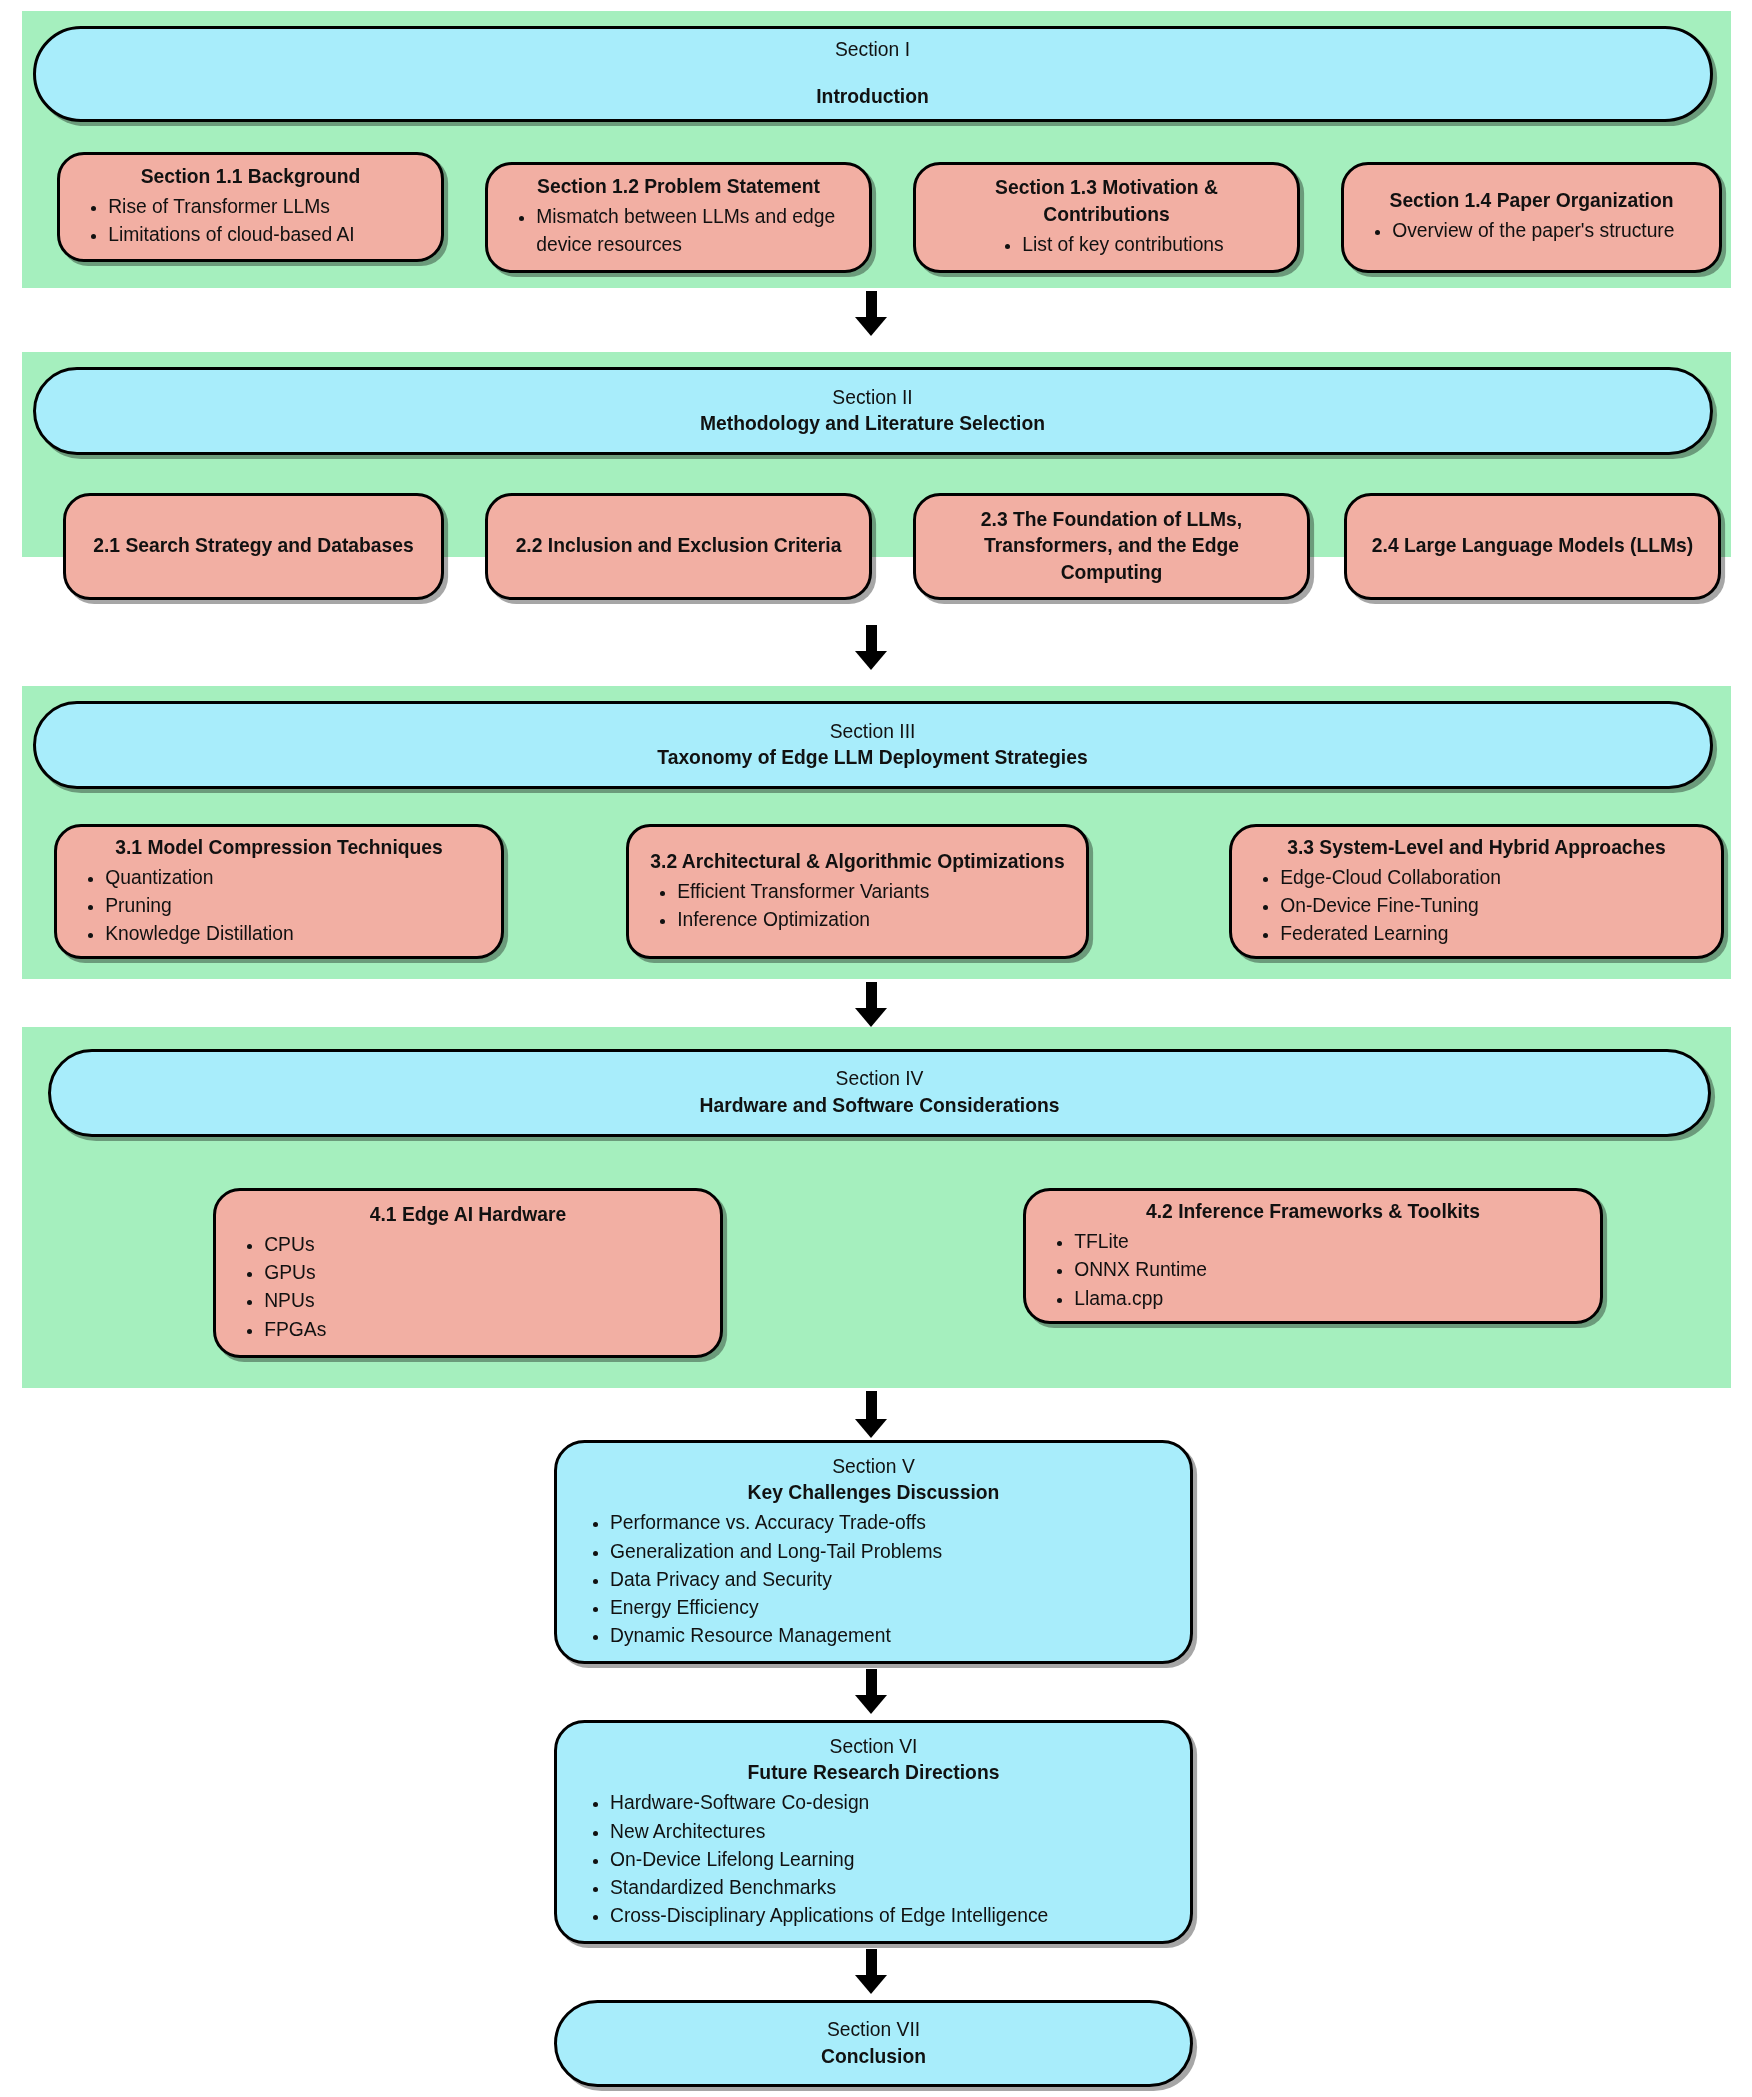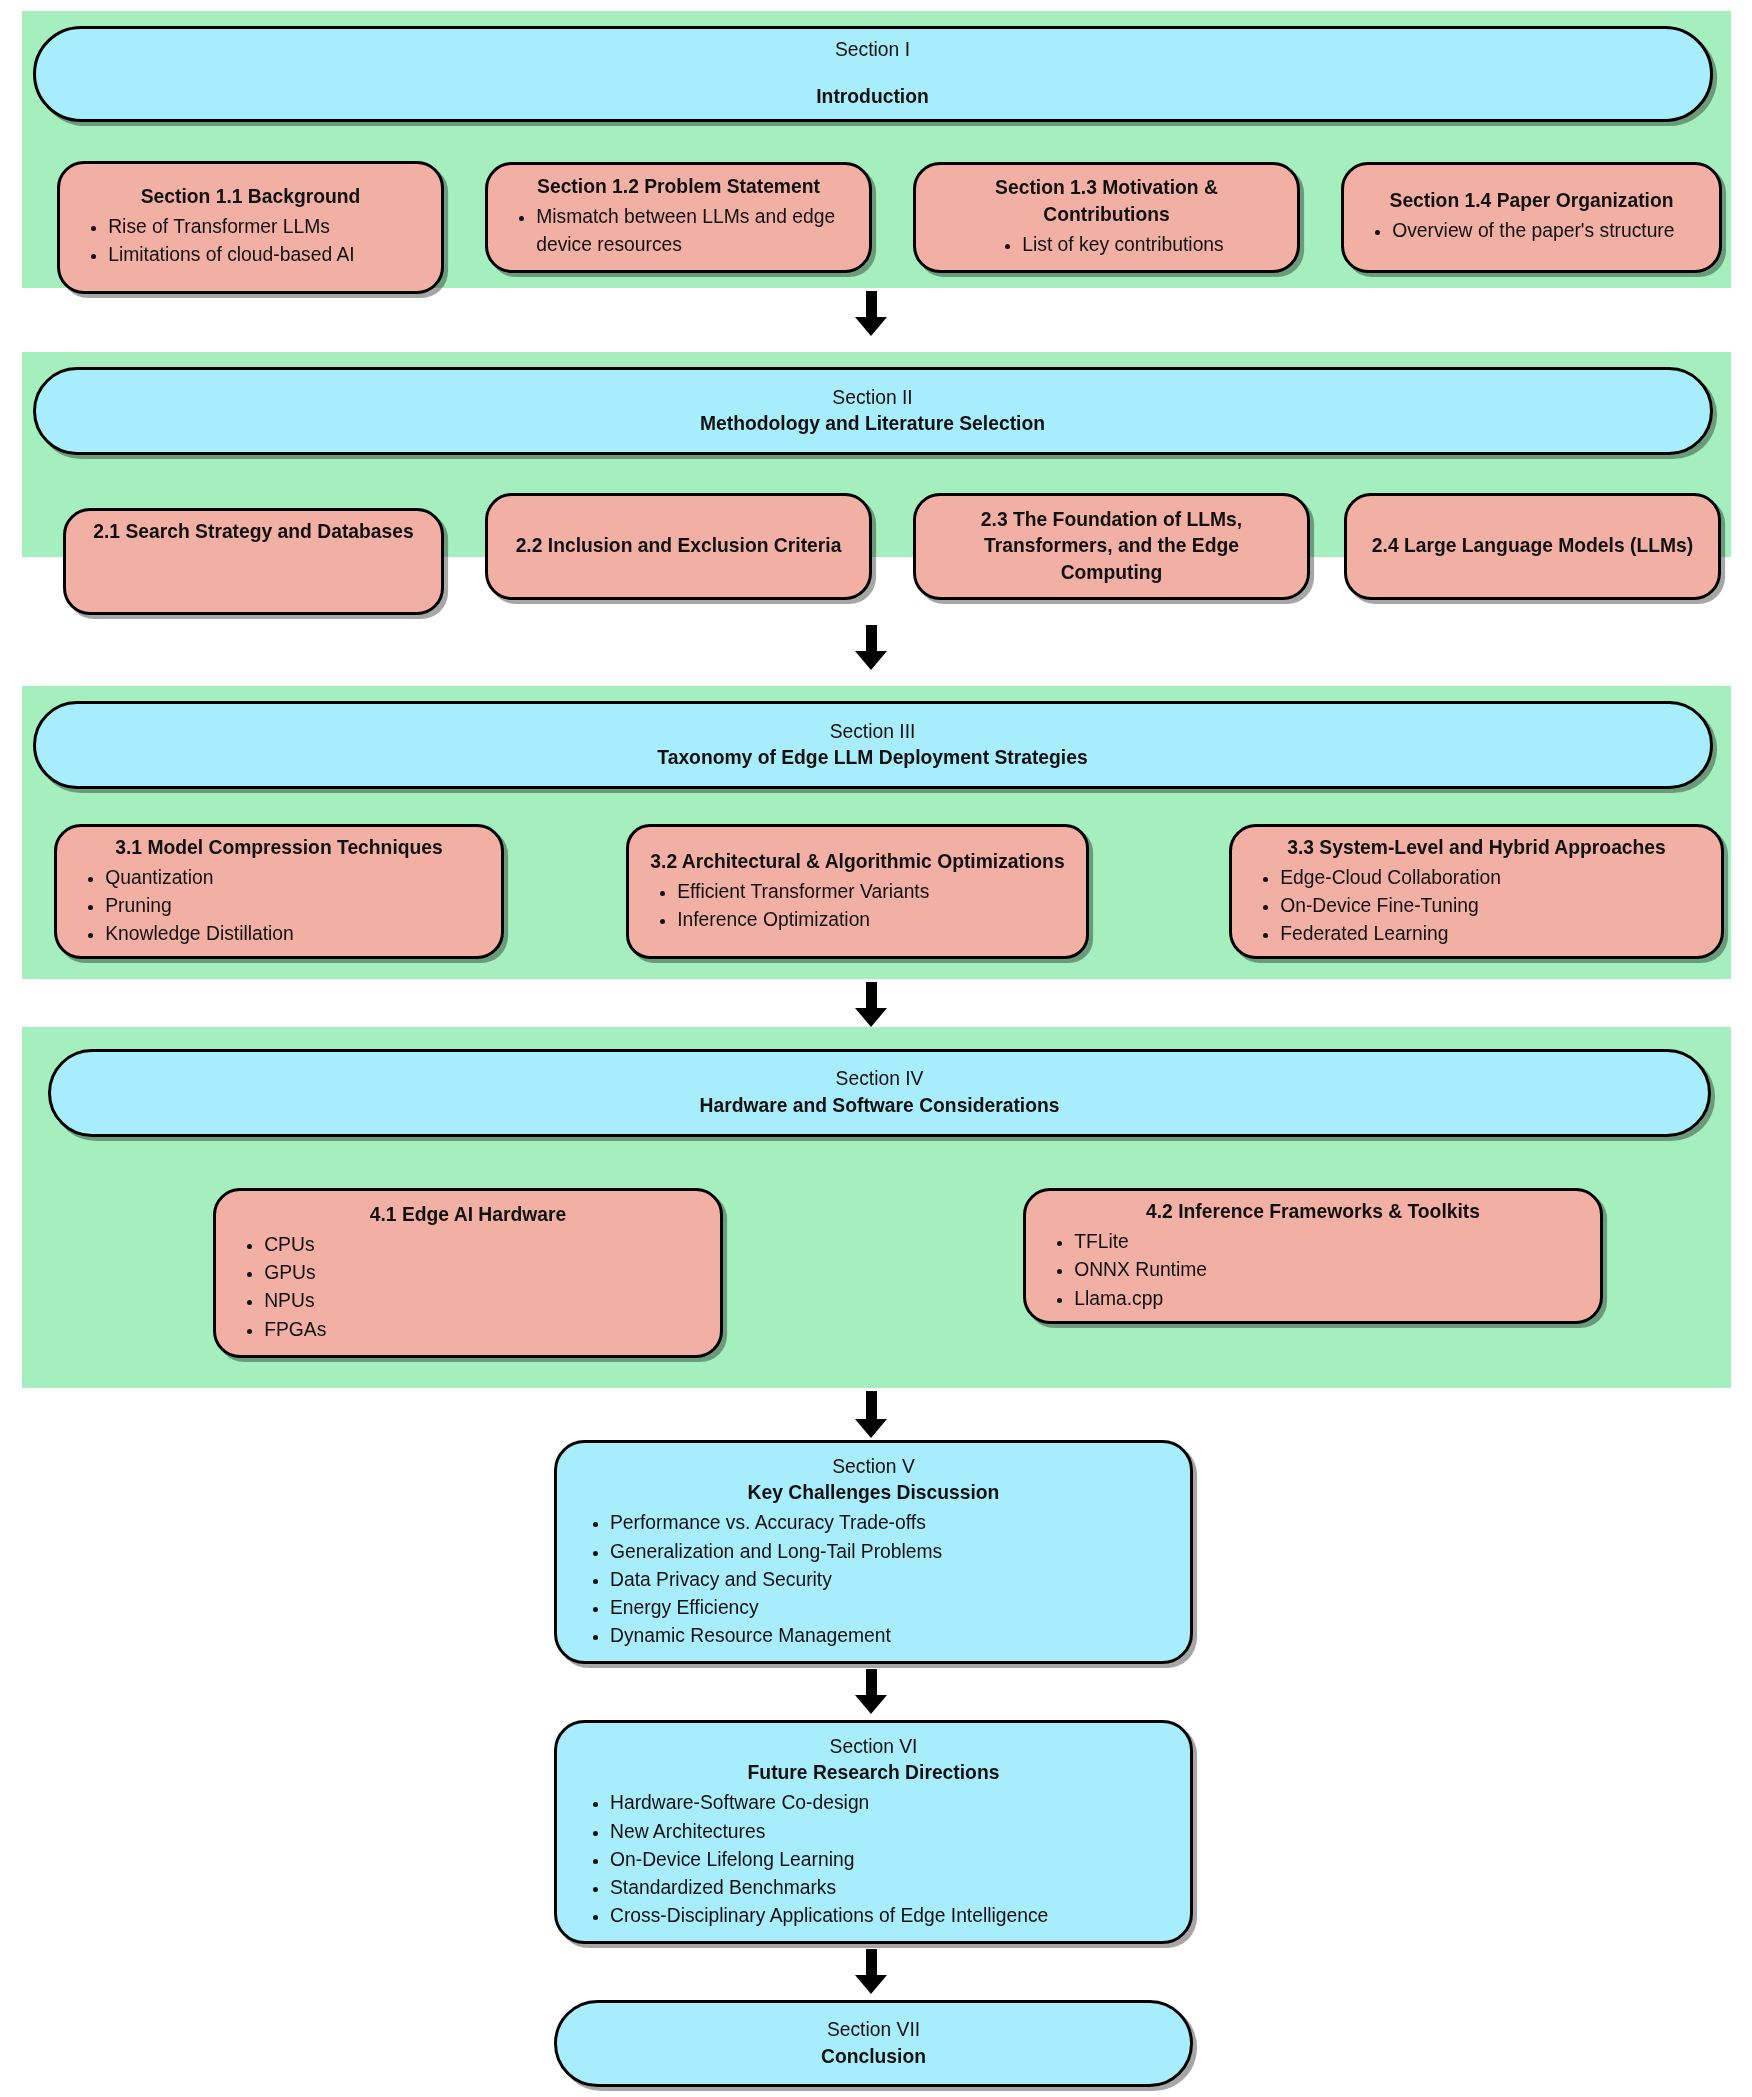--- a/index.html
+++ b/index.html
@@ -95,21 +95,21 @@
 <body>
 
 <div id="page">
 
   <div class="group" style="top:10.5px; height:277px;">
     <div class="node blue" style="left:10.5px; top:15.2px; width:1680px; height:96px;gap:20px;">
       <div class="node-title">Section I</div>
       <div class="node-subtitle">Introduction</div>
     </div>
 
-    <div class="node pink" style="left:35px; top:150px; width:387px; height:133px;">
+    <div class="node pink" style="left:35px; top:141px; width:387px; height:110px;">
       <div class="node-heading">Section 1.1 Background</div>
       <ul class="bullets">
         <li>Rise of Transformer LLMs</li>
         <li>Limitations of cloud-based AI</li>
       </ul>
     </div>
 
     <div class="node pink" style="left:463px; top:151px; width:387px; height:111px;">
       <div class="node-heading">Section 1.2 Problem Statement</div>
       <ul class="bullets">
@@ -133,21 +133,21 @@
   </div>
 
   <div class="arrow" style="left:866px; top:291px; height:27px;"></div>
 
   <div class="group" style="top:352px; height:205px;">
     <div class="node blue" style="left:10.5px; top:15.2px; width:1680px; height:88px;">
       <div class="node-title">Section II</div>
       <div class="node-subtitle">Methodology and Literature Selection</div>
     </div>
 
-    <div class="node pink" style="left:41px; top:156px; width:381px; height:107px; justify-content:flex-start;">
+    <div class="node pink" style="left:41px; top:141px; width:381px; height:107px; justify-content:center;">
       <div class="node-heading">2.1 Search Strategy and Databases</div>
     </div>
 
     <div class="node pink" style="left:463px; top:141px; width:387px; height:107px; justify-content:center;">
       <div class="node-heading">2.2 Inclusion and Exclusion Criteria</div>
     </div>
 
     <div class="node pink" style="left:891px; top:141px; width:397px; height:107px; justify-content:center;">
       <div class="node-heading">2.3 The Foundation of LLMs, Transformers, and the Edge Computing</div>
     </div>

